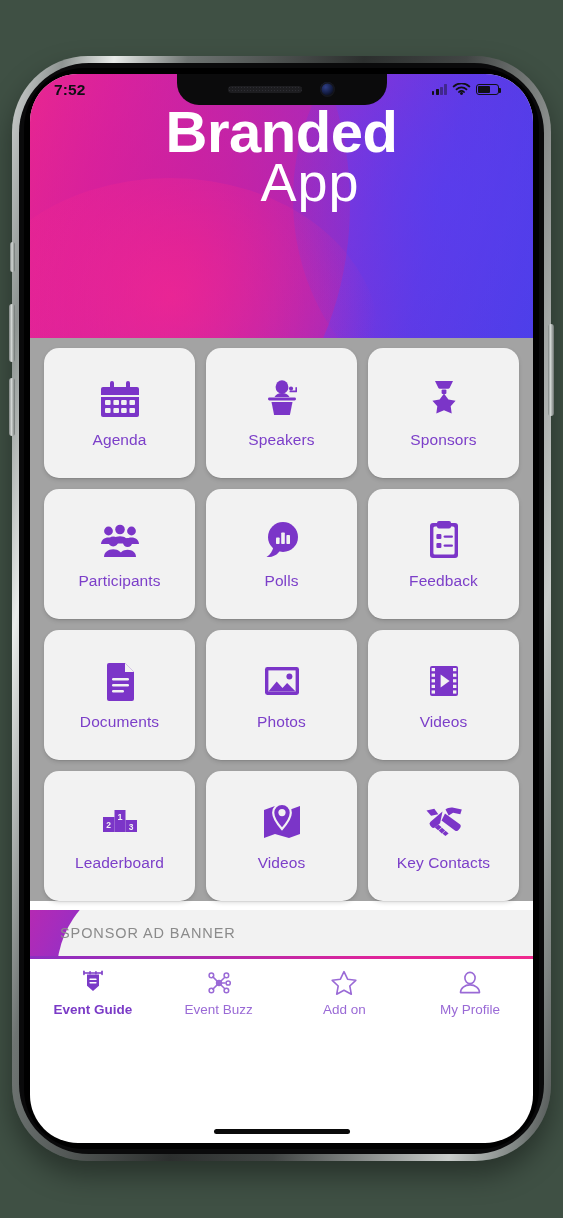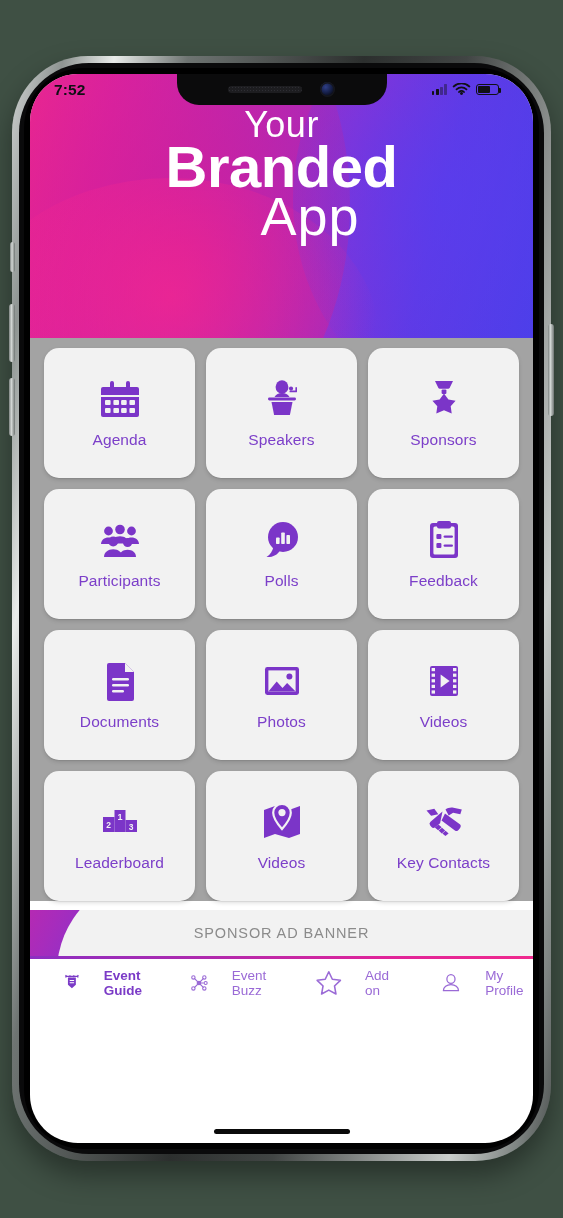--- a/index.html
+++ b/index.html
@@ -131,22 +131,23 @@
     cursor:pointer;
   }
   .tile .ico{ width:44px; height:44px; display:flex; align-items:center; justify-content:center; }
   .tile .ico svg{ width:100%; height:100%; display:block; }
   .tile .lbl{ font-size:15.5px; color:#7c3fc9; font-weight:400; letter-spacing:.1px; }
 
   
   .sponsor{
     position:relative; height:46px; margin-top:9px;
     background:#f2f2f2; overflow:hidden;
-    display:flex; align-items:center; justify-content:center;
+    display:flex; align-items:center; justify-content:flex-start;
     cursor:pointer;
+    padding-left:30px;
   }
   .sponsor .swoosh{
     position:absolute; left:-64px; top:-34px;
     width:186px; height:124px;
     border-radius:0 0 0 150px;
     background:linear-gradient(116deg,#d9249a 0%,#a72cbc 45%,#5a3be4 100%);
   }
   .sponsor .swoosh::after{
     content:""; position:absolute; right:-1px; top:0; bottom:0; width:96px;
     background:#f2f2f2;
@@ -157,23 +158,22 @@
     font-size:14.5px; letter-spacing:.9px; color:#8b8b8b; font-weight:400;
   }
   .divider{ height:2.5px; background:linear-gradient(90deg,#8c2fc2 0%,#b02aae 35%,#e0259a 70%,#f02a8e 100%); }
 
   
   .tabbar{
     background:#fff; height:78px;
     display:flex; align-items:flex-start; padding-top:9px;
   }
   .tab{
-    flex:1; display:flex; flex-direction:row; align-items:center; gap:22px;
+    flex:1; display:flex; flex-direction:column; align-items:center; gap:4px;
     cursor:pointer;
-    margin-left:32px;
   }
   .tab .tico{ width:30px; height:30px; display:flex; align-items:center; justify-content:center; }
   .tab .tico svg{ width:100%; height:100%; display:block; }
   .tab .tlbl{ font-size:13.5px; color:#9a6ad6; }
   .tab.active .tlbl{ color:#7b3bc7; font-weight:700; }
 
   .home-ind{
     position:absolute; bottom:9px; left:50%; transform:translateX(-50%);
     width:136px; height:5.5px; border-radius:4px; background:#0a0a0a;
     z-index:30;
@@ -218,21 +218,20 @@
             <span></span>
           </div>
       </div>
     </div>
 
     <div class="header">
       <div class="hdr-blob-a"></div>
       <div class="hdr-blob-b"></div>
       <div class="hdr-blob-c"></div>
       <div class="brand">
-        <span class="l1">Your</span>
         <span class="l2">Branded</span>
         <span class="l3">App</span>
       </div>
     </div>
 
     <div class="grid">
 
       <div class="tile">
         <div class="ico">
           <svg viewBox="0 0 44 44">

